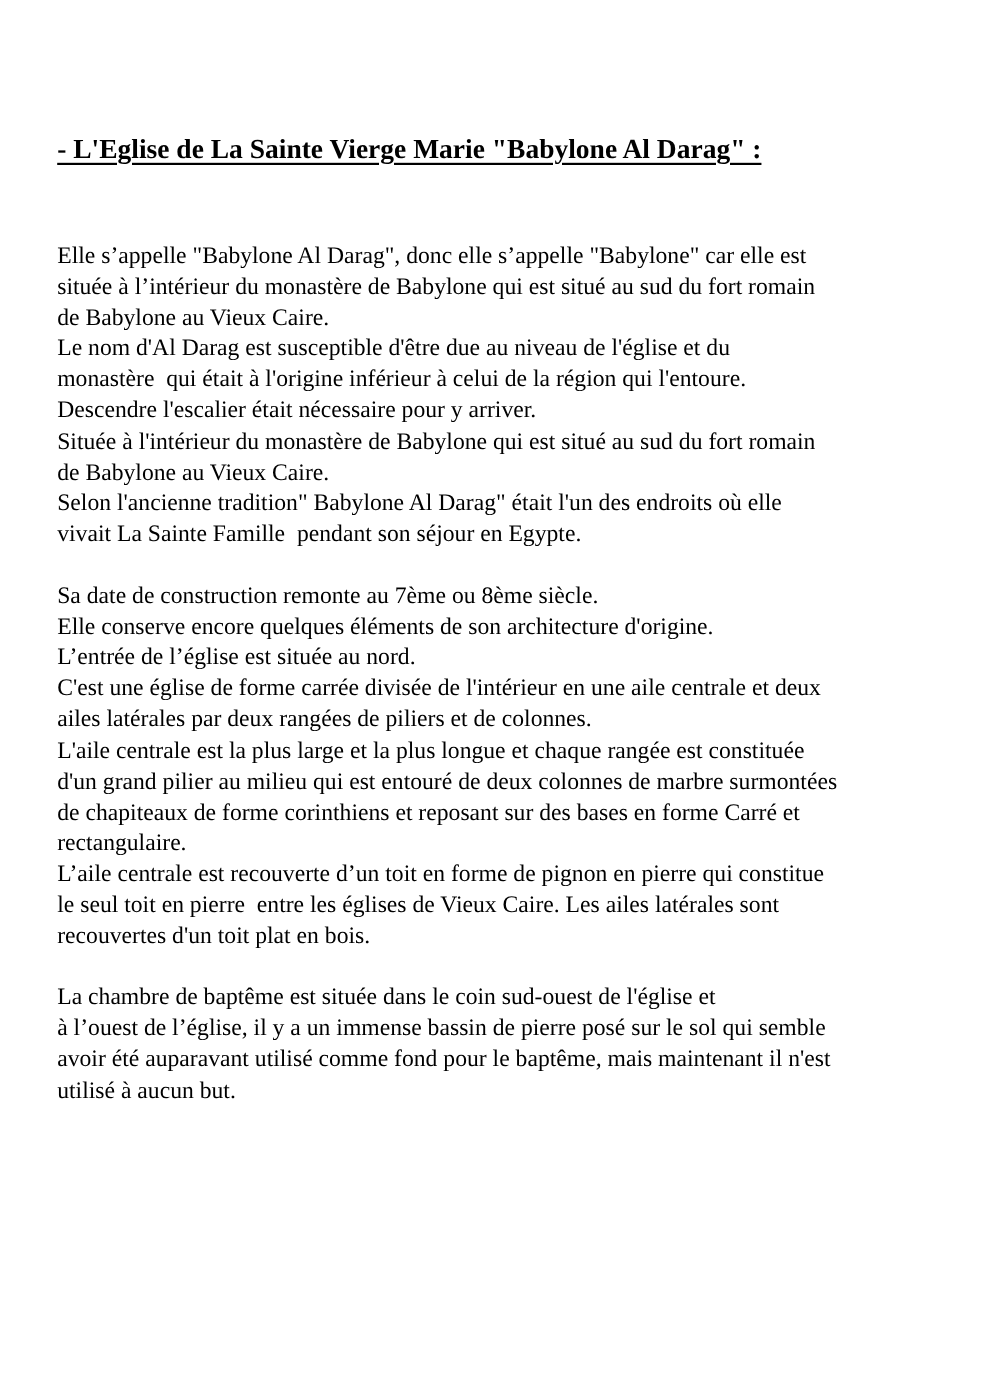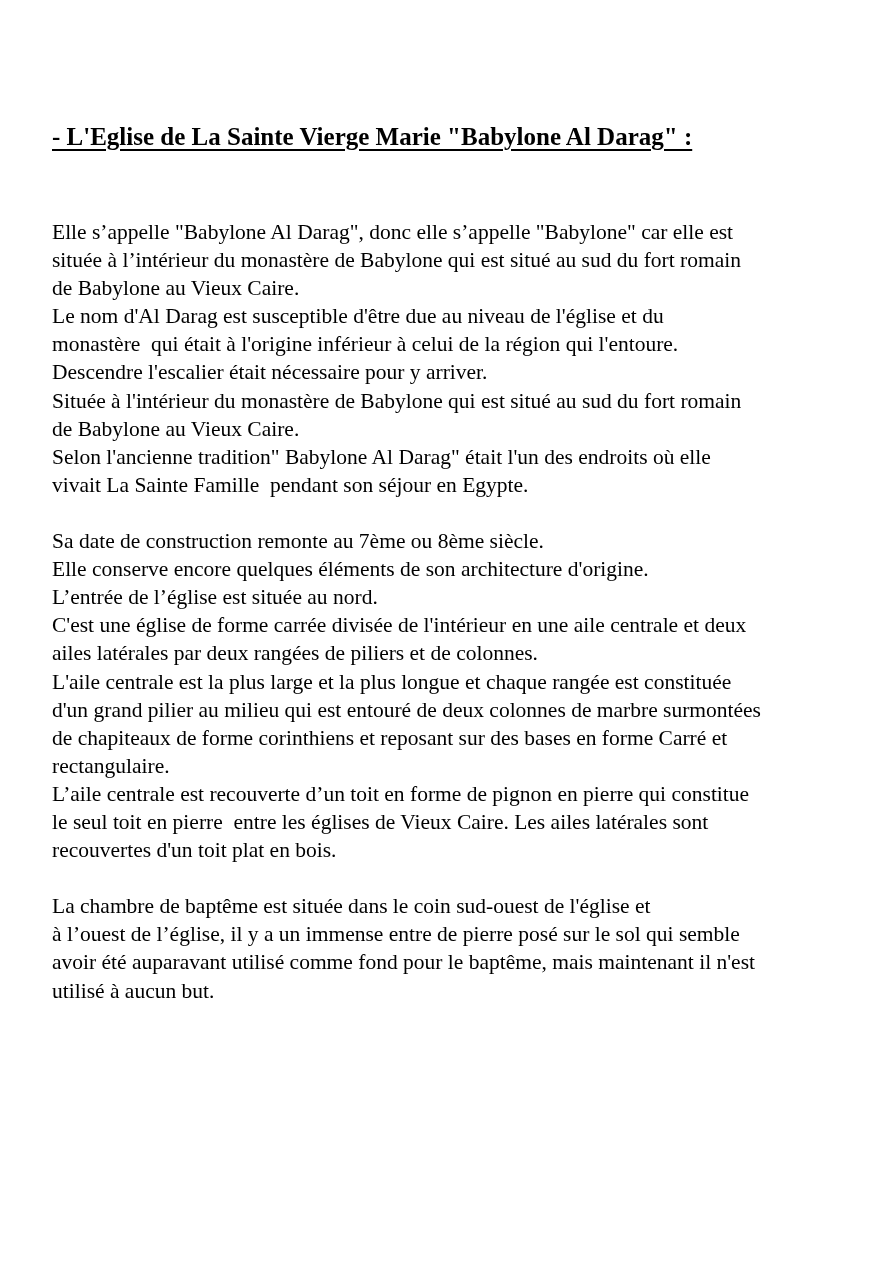--- a/index.html
+++ b/index.html
@@ -81,19 +81,19 @@
 d'un grand pilier au milieu qui est entouré de deux colonnes de marbre surmontées
 de chapiteaux de forme corinthiens et reposant sur des bases en forme Carré et
 rectangulaire.
 L’aile centrale est recouverte d’un toit en forme de pignon en pierre qui constitue
 le seul toit en pierre  entre les églises de Vieux Caire. Les ailes latérales sont
 recouvertes d'un toit plat en bois.</p>
 
     <div class="para-gap"></div>
 
     <p class="para">La chambre de baptême est située dans le coin sud-ouest de l'église et
-à l’ouest de l’église, il y a un immense entre de pierre posé sur le sol qui semble
+à l’ouest de l’église, il y a un immense bassin de pierre posé sur le sol qui semble
 avoir été auparavant utilisé comme fond pour le baptême, mais maintenant il n'est
 utilisé à aucun but.</p>
 
   </div>
 
 </div>
 
 </body></html>

